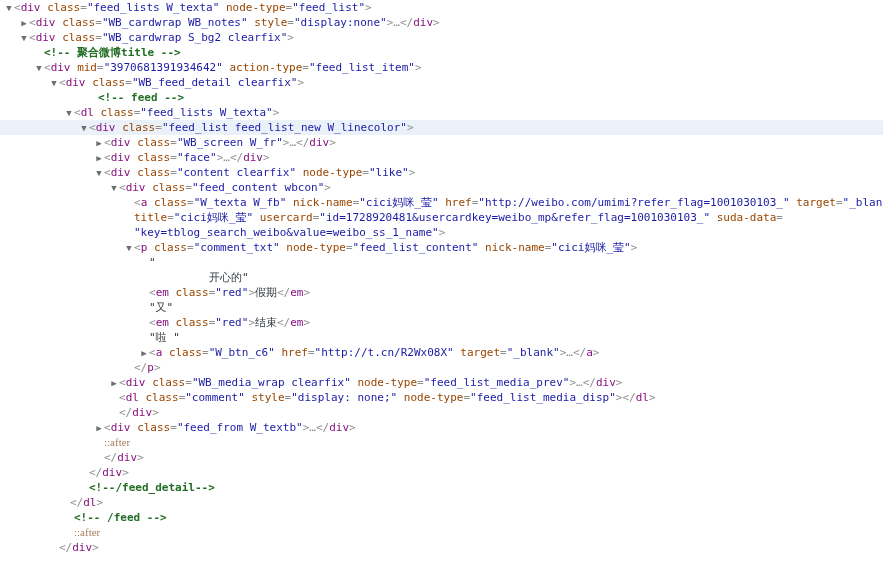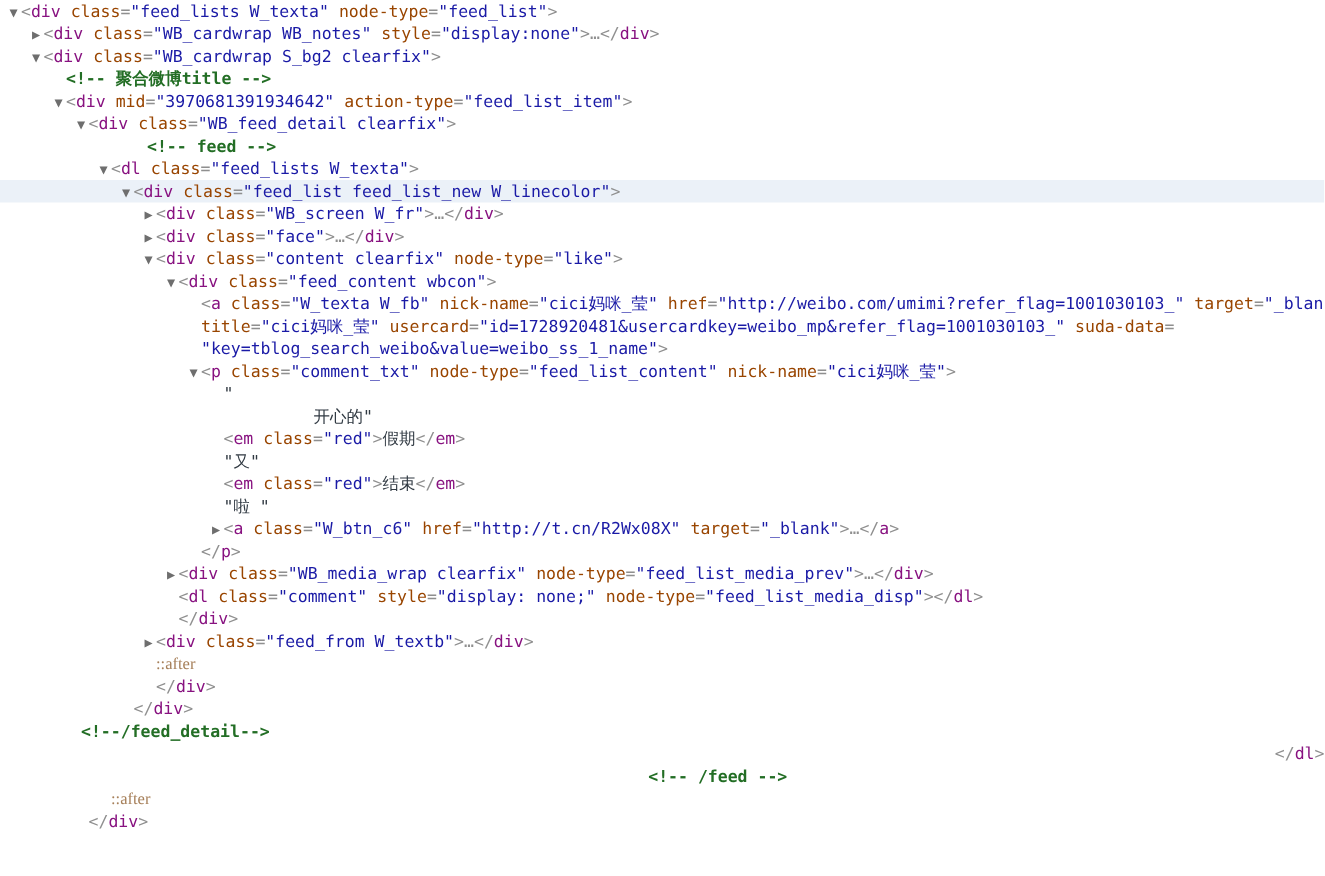--- a/index.html
+++ b/index.html
@@ -80,18 +80,18 @@
     <div class="dom-row" style="padding-left: 139px;"><span class="twisty spacer">&nbsp;</span><span class="tk-text">"啦 "</span></div>
     <div class="dom-row" style="padding-left: 139px;"><span class="twisty">▶</span><span class="tk-punct">&lt;</span><span class="tk-tag">a</span><span class="tk-punct"> </span><span class="tk-attr">class</span><span class="tk-punct">=</span><span class="tk-value">"W_btn_c6"</span><span class="tk-punct"> </span><span class="tk-attr">href</span><span class="tk-punct">=</span><span class="tk-value">"http://t.cn/R2Wx08X"</span><span class="tk-punct"> </span><span class="tk-attr">target</span><span class="tk-punct">=</span><span class="tk-value">"_blank"</span><span class="tk-punct">&gt;</span><span class="tk-ellipsis">…</span><span class="tk-punct">&lt;/</span><span class="tk-tag">a</span><span class="tk-punct">&gt;</span></div>
     <div class="dom-row" style="padding-left: 124px;"><span class="twisty spacer">&nbsp;</span><span class="tk-punct">&lt;/</span><span class="tk-tag">p</span><span class="tk-punct">&gt;</span></div>
     <div class="dom-row" style="padding-left: 109px;"><span class="twisty">▶</span><span class="tk-punct">&lt;</span><span class="tk-tag">div</span><span class="tk-punct"> </span><span class="tk-attr">class</span><span class="tk-punct">=</span><span class="tk-value">"WB_media_wrap clearfix"</span><span class="tk-punct"> </span><span class="tk-attr">node-type</span><span class="tk-punct">=</span><span class="tk-value">"feed_list_media_prev"</span><span class="tk-punct">&gt;</span><span class="tk-ellipsis">…</span><span class="tk-punct">&lt;/</span><span class="tk-tag">div</span><span class="tk-punct">&gt;</span></div>
     <div class="dom-row" style="padding-left: 109px;"><span class="twisty spacer">&nbsp;</span><span class="tk-punct">&lt;</span><span class="tk-tag">dl</span><span class="tk-punct"> </span><span class="tk-attr">class</span><span class="tk-punct">=</span><span class="tk-value">"comment"</span><span class="tk-punct"> </span><span class="tk-attr">style</span><span class="tk-punct">=</span><span class="tk-value">"display: none;"</span><span class="tk-punct"> </span><span class="tk-attr">node-type</span><span class="tk-punct">=</span><span class="tk-value">"feed_list_media_disp"</span><span class="tk-punct">&gt;</span><span class="tk-punct">&lt;/</span><span class="tk-tag">dl</span><span class="tk-punct">&gt;</span></div>
     <div class="dom-row" style="padding-left: 109px;"><span class="twisty spacer">&nbsp;</span><span class="tk-punct">&lt;/</span><span class="tk-tag">div</span><span class="tk-punct">&gt;</span></div>
     <div class="dom-row" style="padding-left: 94px;"><span class="twisty">▶</span><span class="tk-punct">&lt;</span><span class="tk-tag">div</span><span class="tk-punct"> </span><span class="tk-attr">class</span><span class="tk-punct">=</span><span class="tk-value">"feed_from W_textb"</span><span class="tk-punct">&gt;</span><span class="tk-ellipsis">…</span><span class="tk-punct">&lt;/</span><span class="tk-tag">div</span><span class="tk-punct">&gt;</span></div>
     <div class="dom-row" style="padding-left: 94px;"><span class="twisty spacer">&nbsp;</span><span class="tk-pseudo">::after</span></div>
     <div class="dom-row" style="padding-left: 94px;"><span class="twisty spacer">&nbsp;</span><span class="tk-punct">&lt;/</span><span class="tk-tag">div</span><span class="tk-punct">&gt;</span></div>
     <div class="dom-row" style="padding-left: 79px;"><span class="twisty spacer">&nbsp;</span><span class="tk-punct">&lt;/</span><span class="tk-tag">div</span><span class="tk-punct">&gt;</span></div>
-    <div class="dom-row" style="padding-left: 44px;"><span class="twisty spacer">&nbsp;</span><span class="tk-comment">&lt;!--/feed_detail--&gt;</span></div>
-    <div class="dom-row" style="padding-left: 88px; text-align: right;"><span class="twisty spacer">&nbsp;</span><span class="tk-punct">&lt;/</span><span class="tk-tag">dl</span><span class="tk-punct">&gt;</span></div>
-    <div class="dom-row" style="padding-left: 64px; text-align: center;"><span class="twisty spacer">&nbsp;</span><span class="tk-comment">&lt;!-- /feed --&gt;</span></div>
+    <div class="dom-row" style="padding-left: 79px;"><span class="twisty spacer">&nbsp;</span><span class="tk-comment">&lt;!--/feed_detail--&gt;</span></div>
+    <div class="dom-row" style="padding-left: 60px;"><span class="twisty spacer">&nbsp;</span><span class="tk-punct">&lt;/</span><span class="tk-tag">dl</span><span class="tk-punct">&gt;</span></div>
+    <div class="dom-row" style="padding-left: 64px;"><span class="twisty spacer">&nbsp;</span><span class="tk-comment">&lt;!-- /feed --&gt;</span></div>
     <div class="dom-row" style="padding-left: 64px;"><span class="twisty spacer">&nbsp;</span><span class="tk-pseudo">::after</span></div>
     <div class="dom-row" style="padding-left: 49px;"><span class="twisty spacer">&nbsp;</span><span class="tk-punct">&lt;/</span><span class="tk-tag">div</span><span class="tk-punct">&gt;</span></div>
   </div>
 
 </body></html>

